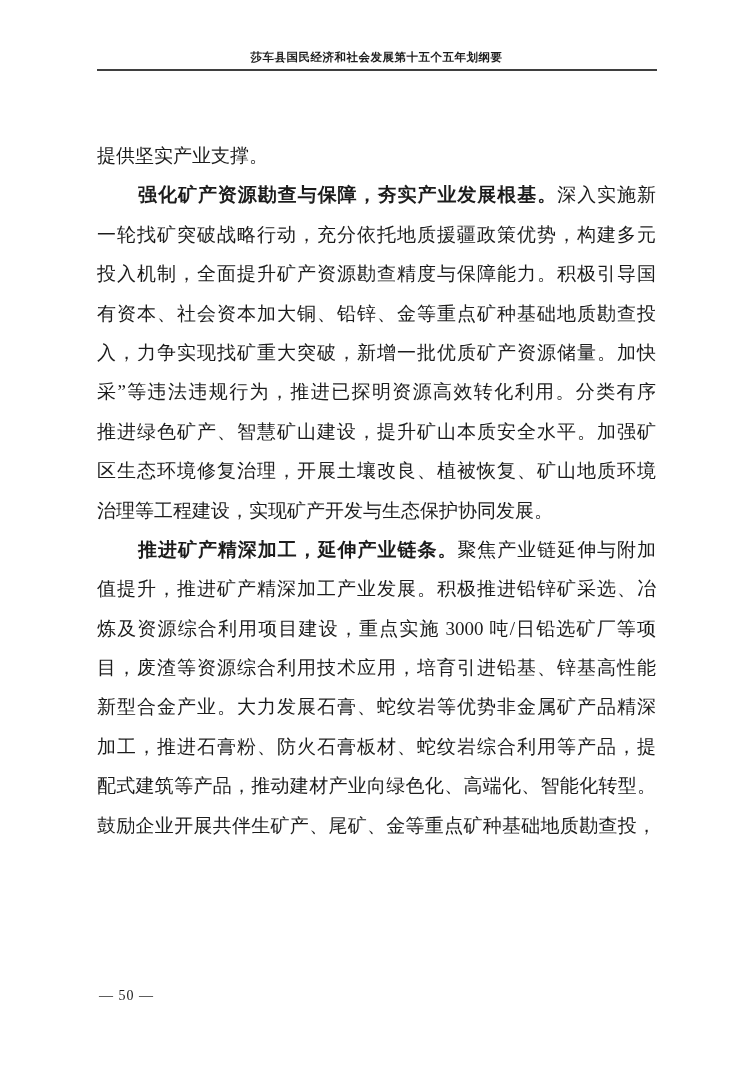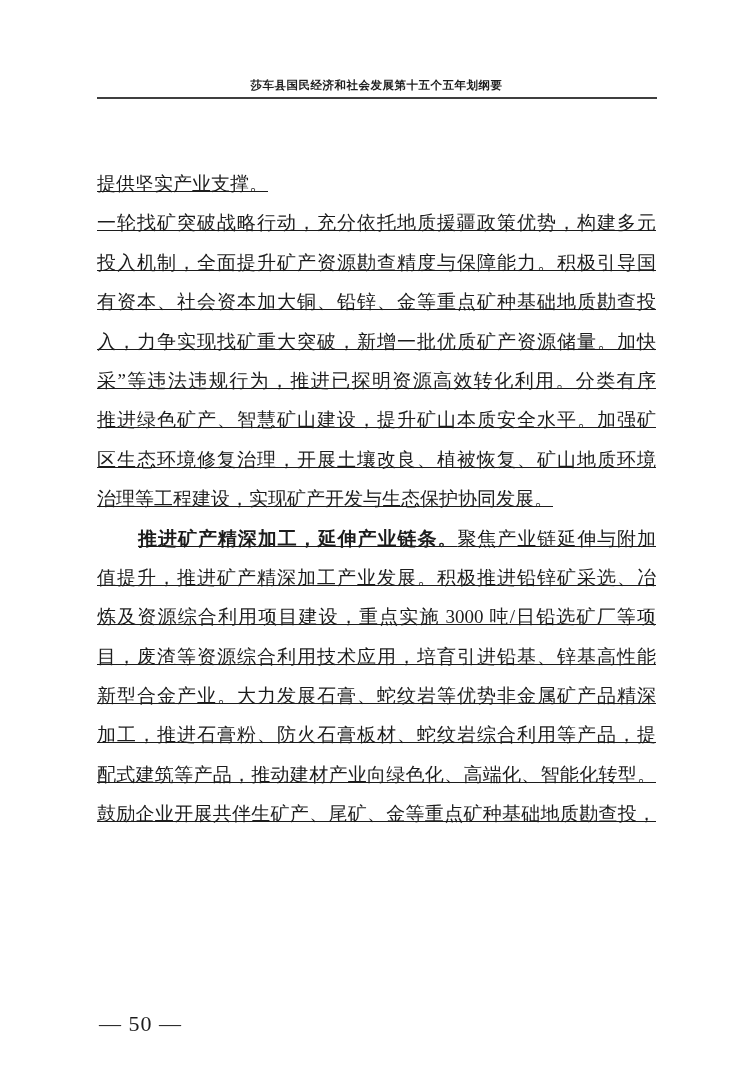--- a/index.html
+++ b/index.html
@@ -12,21 +12,20 @@
     background: var(--bg, #ffffff);
     font-family: "Liberation Serif", serif;
     color: var(--ink, #1c1c1c);
     position: relative;
     overflow: hidden;
   }
   .page {
     position: absolute;
     inset: 0;
     background: var(--bg, #ffffff);
-    margin-top: 28px;
   }
   .header-title {
     position: absolute;
     top: 50px;
     left: 0;
     width: 753px;
     text-align: center;
     font-family: "Liberation Sans", sans-serif;
     font-weight: bold;
     font-size: 11.5px;
@@ -48,54 +47,54 @@
     top: 136px;
     width: 559px;
     font-size: 19px;
   }
   .line {
     height: 39.4px;
     line-height: 39.4px;
     text-align: justify;
     text-align-last: justify;
     white-space: normal;
-    text-decoration: underline;
   }
   .line.para-end {
     text-align: left;
     text-align-last: left;
   }
   .line.indented {
     text-indent: 41px;
   }
   .seg.bold {
     font-weight: bold;
   }
   .footer {
     position: absolute;
     left: 99px;
     top: 986px;
-    font-size: 22px;
+    font-size: 14px;
     line-height: 20px;
     color: var(--ink, #1c1c1c);
     letter-spacing: 1px;
     font-family: "Liberation Serif", serif;
   }
 </style>
 </head>
 <body>
 
 <div class="page">
 
   <div class="header-title">莎车县国民经济和社会发展第十五个五年划纲要</div>
 
   <div class="header-rule"></div>
 
   <div class="body-text">
       <div class="line para-end"><span class="seg">提供坚实产业支撑。</span></div>
+      <div class="line indented"><span class="seg bold">强化矿产资源勘查与保障，夯实产业发展根基。</span><span class="seg">深入实施新</span></div>
       <div class="line"><span class="seg">一轮找矿突破战略行动，充分依托地质援疆政策优势，构建多元</span></div>
       <div class="line"><span class="seg">投入机制，全面提升矿产资源勘查精度与保障能力。积极引导国</span></div>
       <div class="line"><span class="seg">有资本、社会资本加大铜、铅锌、金等重点矿种基础地质勘查投</span></div>
       <div class="line"><span class="seg">入，力争实现找矿重大突破，新增一批优质矿产资源储量。加快</span></div>
       <div class="line"><span class="seg">采”等违法违规行为，推进已探明资源高效转化利用。分类有序</span></div>
       <div class="line"><span class="seg">推进绿色矿产、智慧矿山建设，提升矿山本质安全水平。加强矿</span></div>
       <div class="line"><span class="seg">区生态环境修复治理，开展土壤改良、植被恢复、矿山地质环境</span></div>
       <div class="line para-end"><span class="seg">治理等工程建设，实现矿产开发与生态保护协同发展。</span></div>
       <div class="line indented"><span class="seg bold">推进矿产精深加工，延伸产业链条。</span><span class="seg">聚焦产业链延伸与附加</span></div>
       <div class="line"><span class="seg">值提升，推进矿产精深加工产业发展。积极推进铅锌矿采选、冶</span></div>

